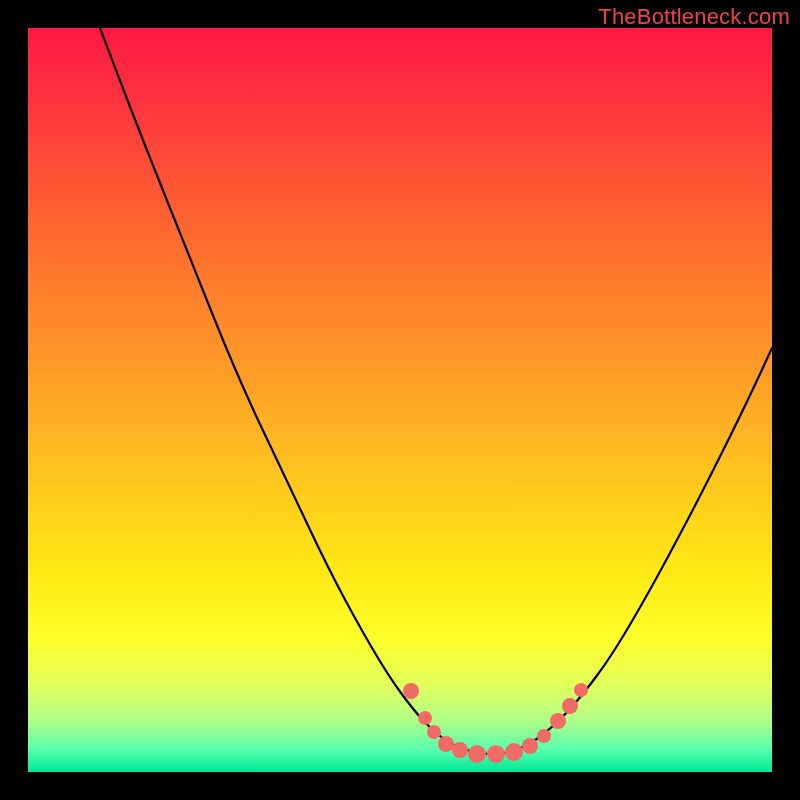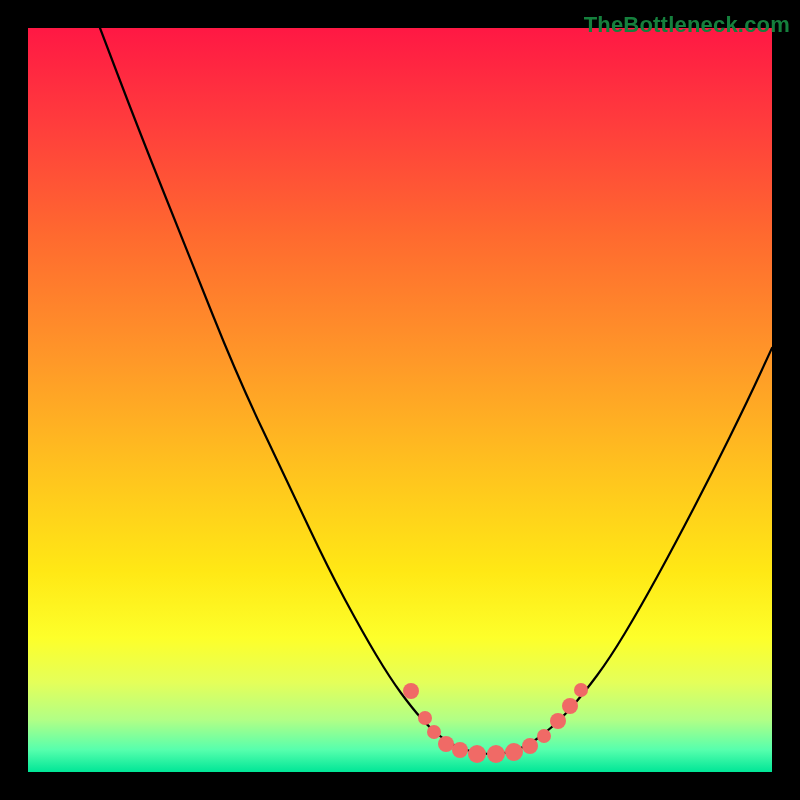--- a/index.html
+++ b/index.html
@@ -22,25 +22,25 @@
   .plot-area {
     position: absolute;
     top: 28px;
     left: 28px;
     width: 744px;
     height: 744px;
     overflow: hidden;
   }
   .watermark {
     position: absolute;
-    top: 12px;
+    top: 4px;
     right: 10px;
-    color: #15803d;
+    color: #ef4444;
     font-size: 22px;
-    font-weight: 700;
+    font-weight: 400;
     letter-spacing: 0.2px;
     z-index: 10;
   }
   svg { display: block; }
 </style>
 </head>
 <body>
 
 <div class="frame">
   <div class="watermark">TheBottleneck.com</div>

